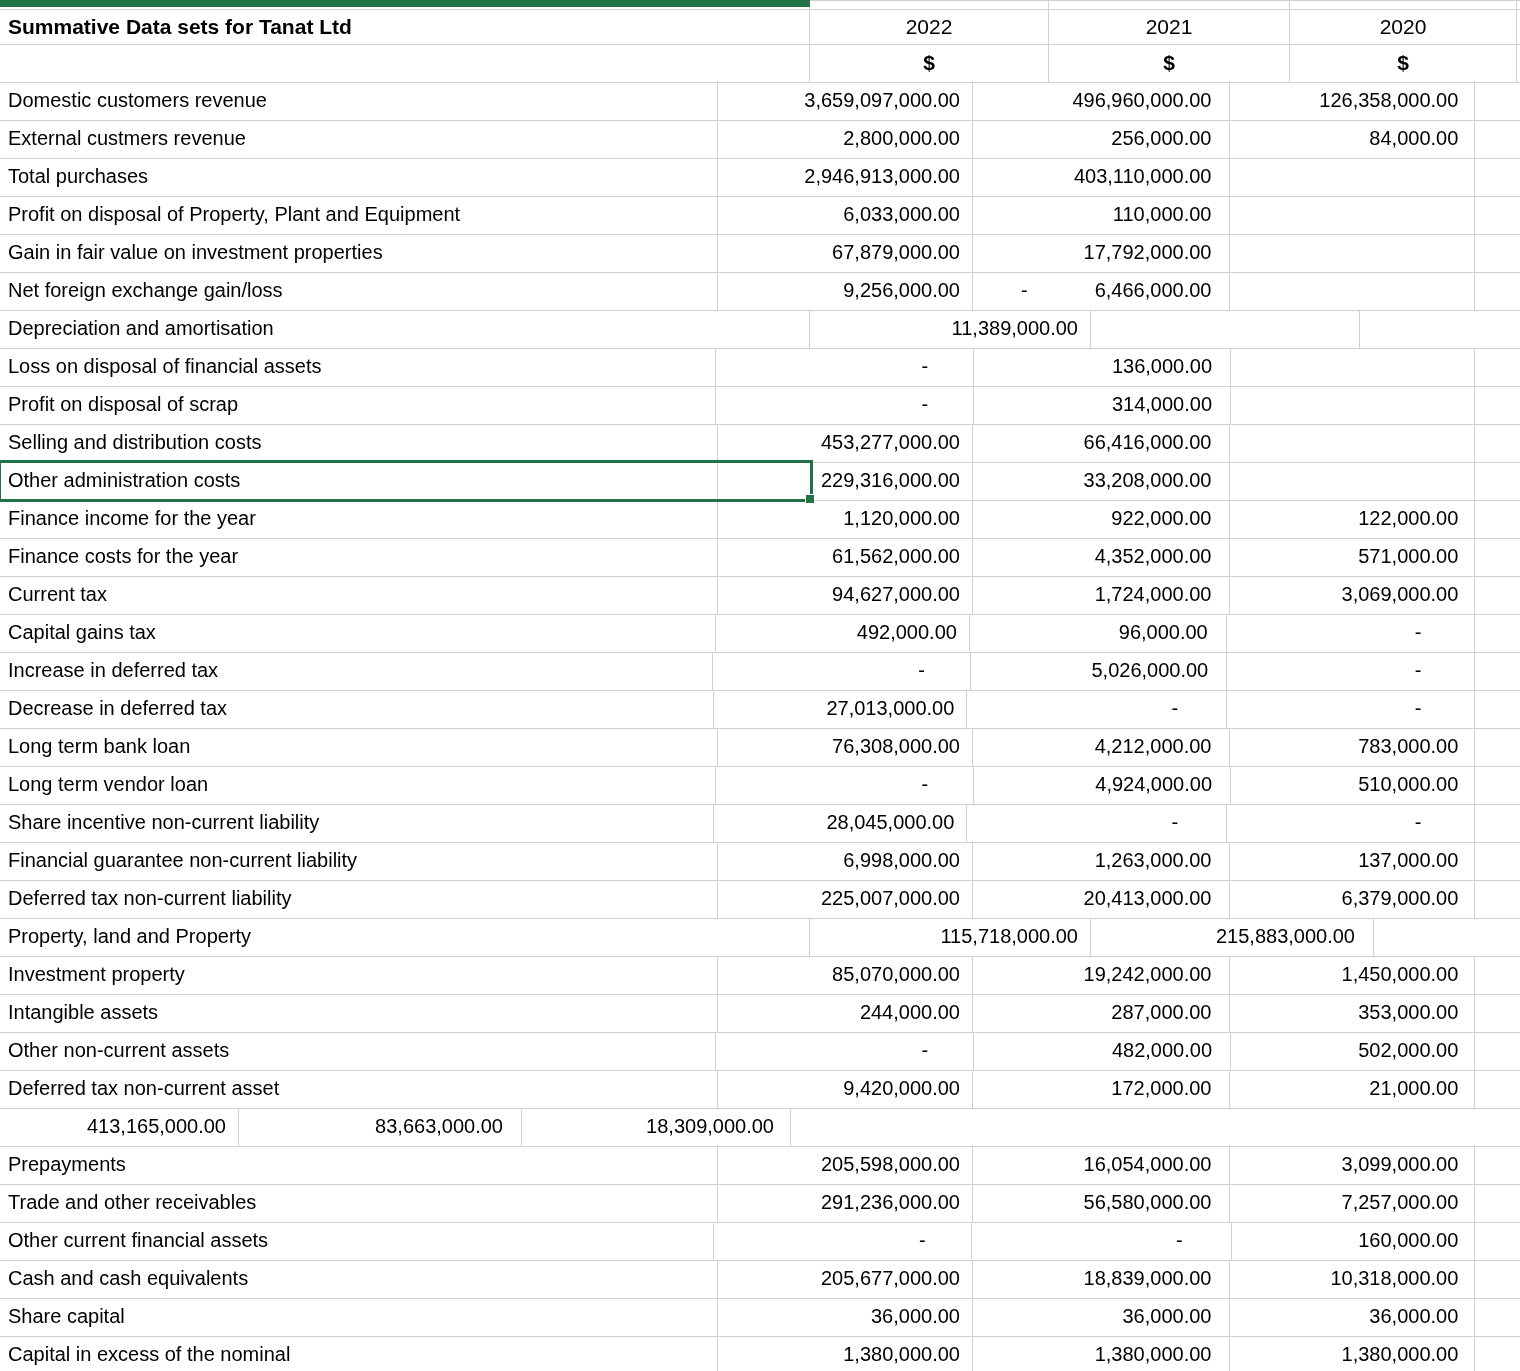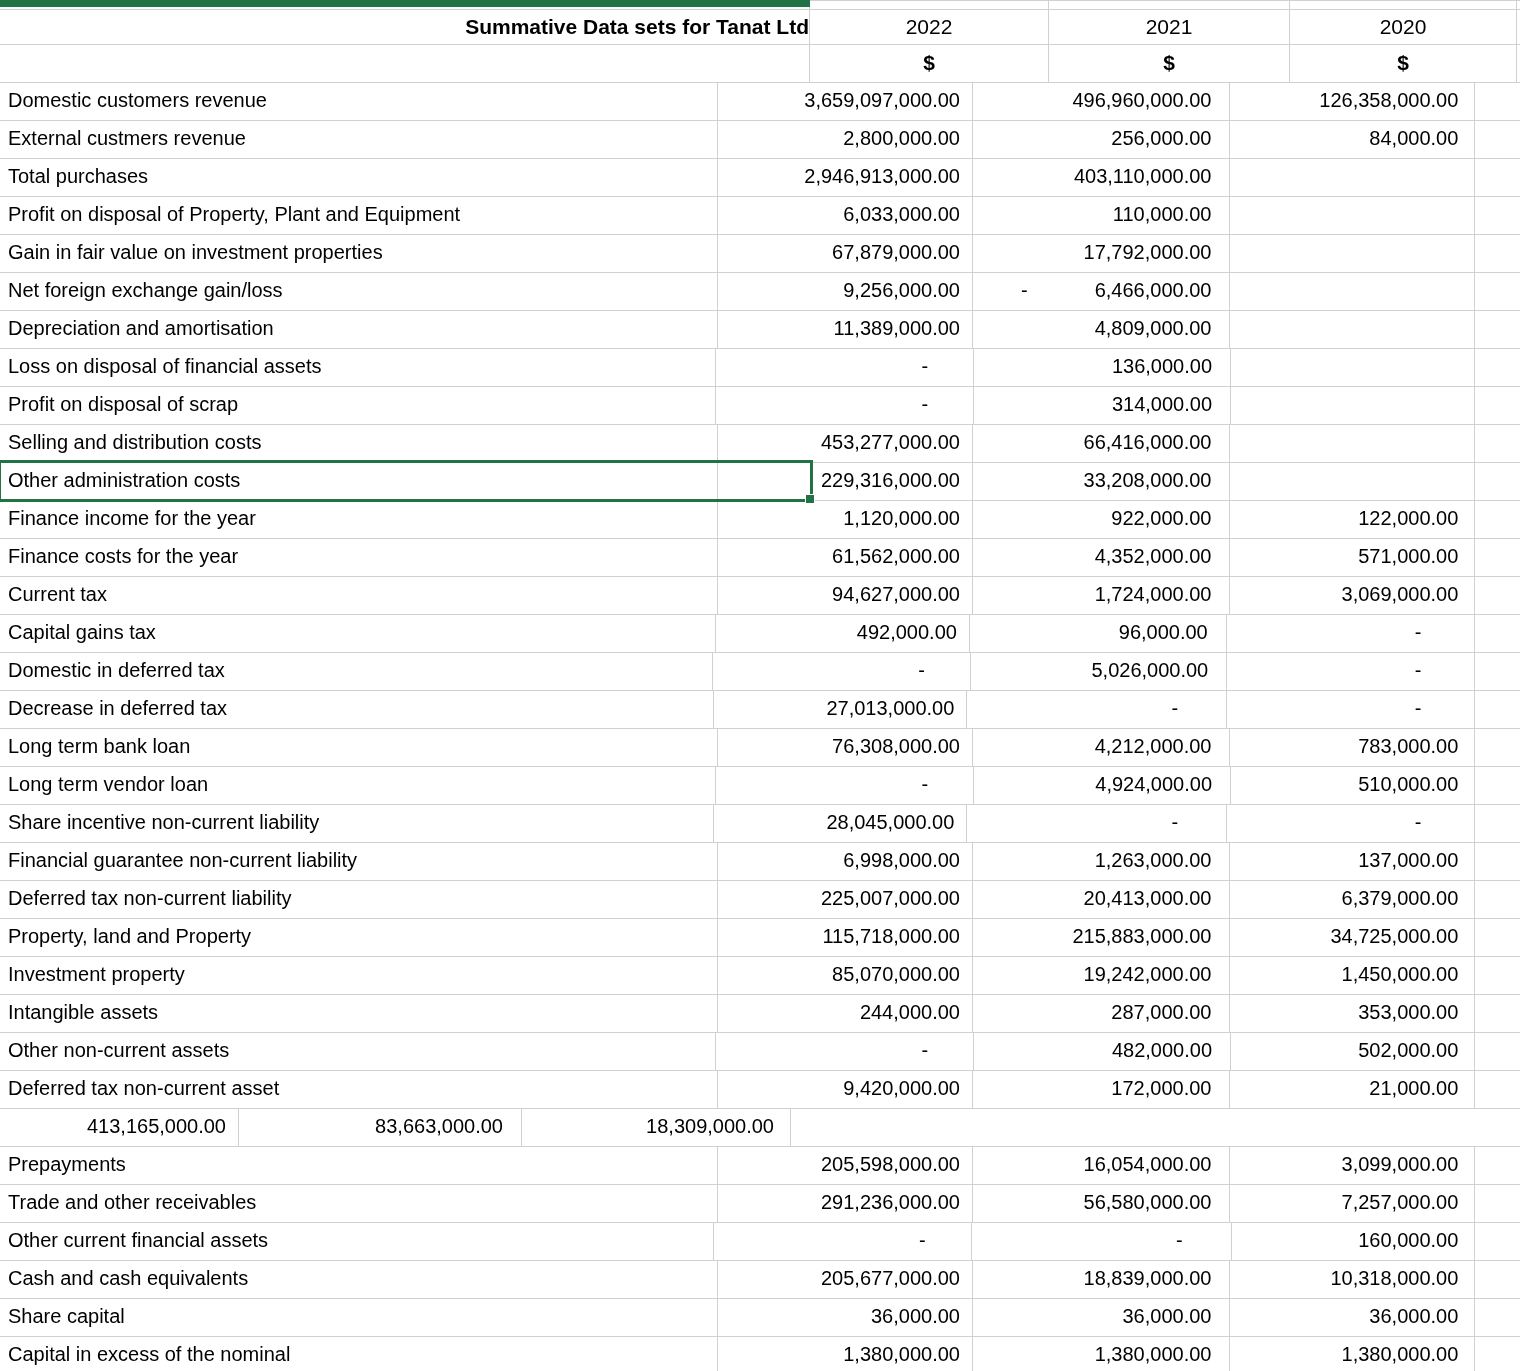--- a/index.html
+++ b/index.html
@@ -20,21 +20,21 @@
   .cur{height:38px;line-height:35px;}
   .data-row{height:38px;line-height:35px;gap:42px;}
   .label{font-size:20px;}
   .num{text-align:right;font-size:20px;}
   .colB.num{padding-right:12px;}
   .colC.num{padding-right:18px;}
   .colD.num{padding-right:16px;}
   .colB.dash-cell{padding-right:45px;}
   .colC.dash-cell{padding-right:48px;}
   .colD.dash-cell{padding-right:53px;}
-  .title{font-weight:bold;font-size:21px;text-align:right;}
+  .title{font-weight:bold;font-size:21px;}
   .year{font-weight:normal;font-size:21px;text-align:center;}
   .dollar{font-weight:bold;font-size:21px;text-align:center;}
   .neg-sign{position:absolute;left:6px;top:0;}
   .green-top-bar{position:absolute;left:0;top:0;width:810px;height:7px;background:#217346;z-index:5;}
   .selection-box{
     position:absolute;left:-2px;top:460px;width:815px;height:42px;
     border:3px solid #217346;box-sizing:border-box;z-index:6;pointer-events:none;
   }
   .fill-handle{
     position:absolute;right:-5px;bottom:-5px;width:8px;height:8px;
@@ -109,21 +109,20 @@
       <div class="row data-row">
     <div class="cell colA label">Net foreign exchange gain/loss</div>
     <div class="cell colB num">9,256,000.00</div>
     <div class="cell colC num"><span class="neg-sign">-</span>6,466,000.00</div>
     <div class="cell colD num"></div>
     <div class="cell filler"></div>
   </div>
       <div class="row data-row">
     <div class="cell colA label">Depreciation and amortisation</div>
     <div class="cell colB num">11,389,000.00</div>
-    <div class="cell colC num">4,809,000.00</div>
     <div class="cell colD num"></div>
     <div class="cell filler"></div>
   </div>
       <div class="row data-row">
     <div class="cell colA label">Loss on disposal of financial assets</div>
     <div class="cell colB num dash-cell">-</div>
     <div class="cell colC num">136,000.00</div>
     <div class="cell colD num"></div>
     <div class="cell filler"></div>
   </div>
@@ -170,21 +169,21 @@
     <div class="cell filler"></div>
   </div>
       <div class="row data-row">
     <div class="cell colA label">Capital gains tax</div>
     <div class="cell colB num">492,000.00</div>
     <div class="cell colC num">96,000.00</div>
     <div class="cell colD num dash-cell">-</div>
     <div class="cell filler"></div>
   </div>
       <div class="row data-row">
-    <div class="cell colA label">Domestic in deferred tax</div>
+    <div class="cell colA label">Increase in deferred tax</div>
     <div class="cell colB num dash-cell">-</div>
     <div class="cell colC num">5,026,000.00</div>
     <div class="cell colD num dash-cell">-</div>
     <div class="cell filler"></div>
   </div>
       <div class="row data-row">
     <div class="cell colA label">Decrease in deferred tax</div>
     <div class="cell colB num">27,013,000.00</div>
     <div class="cell colC num dash-cell">-</div>
     <div class="cell colD num dash-cell">-</div>
@@ -222,21 +221,20 @@
     <div class="cell colA label">Deferred tax non-current liability</div>
     <div class="cell colB num">225,007,000.00</div>
     <div class="cell colC num">20,413,000.00</div>
     <div class="cell colD num">6,379,000.00</div>
     <div class="cell filler"></div>
   </div>
       <div class="row data-row">
     <div class="cell colA label">Property, land and Property</div>
     <div class="cell colB num">115,718,000.00</div>
     <div class="cell colC num">215,883,000.00</div>
-    <div class="cell colD num">34,725,000.00</div>
     <div class="cell filler"></div>
   </div>
       <div class="row data-row">
     <div class="cell colA label">Investment property</div>
     <div class="cell colB num">85,070,000.00</div>
     <div class="cell colC num">19,242,000.00</div>
     <div class="cell colD num">1,450,000.00</div>
     <div class="cell filler"></div>
   </div>
       <div class="row data-row">

